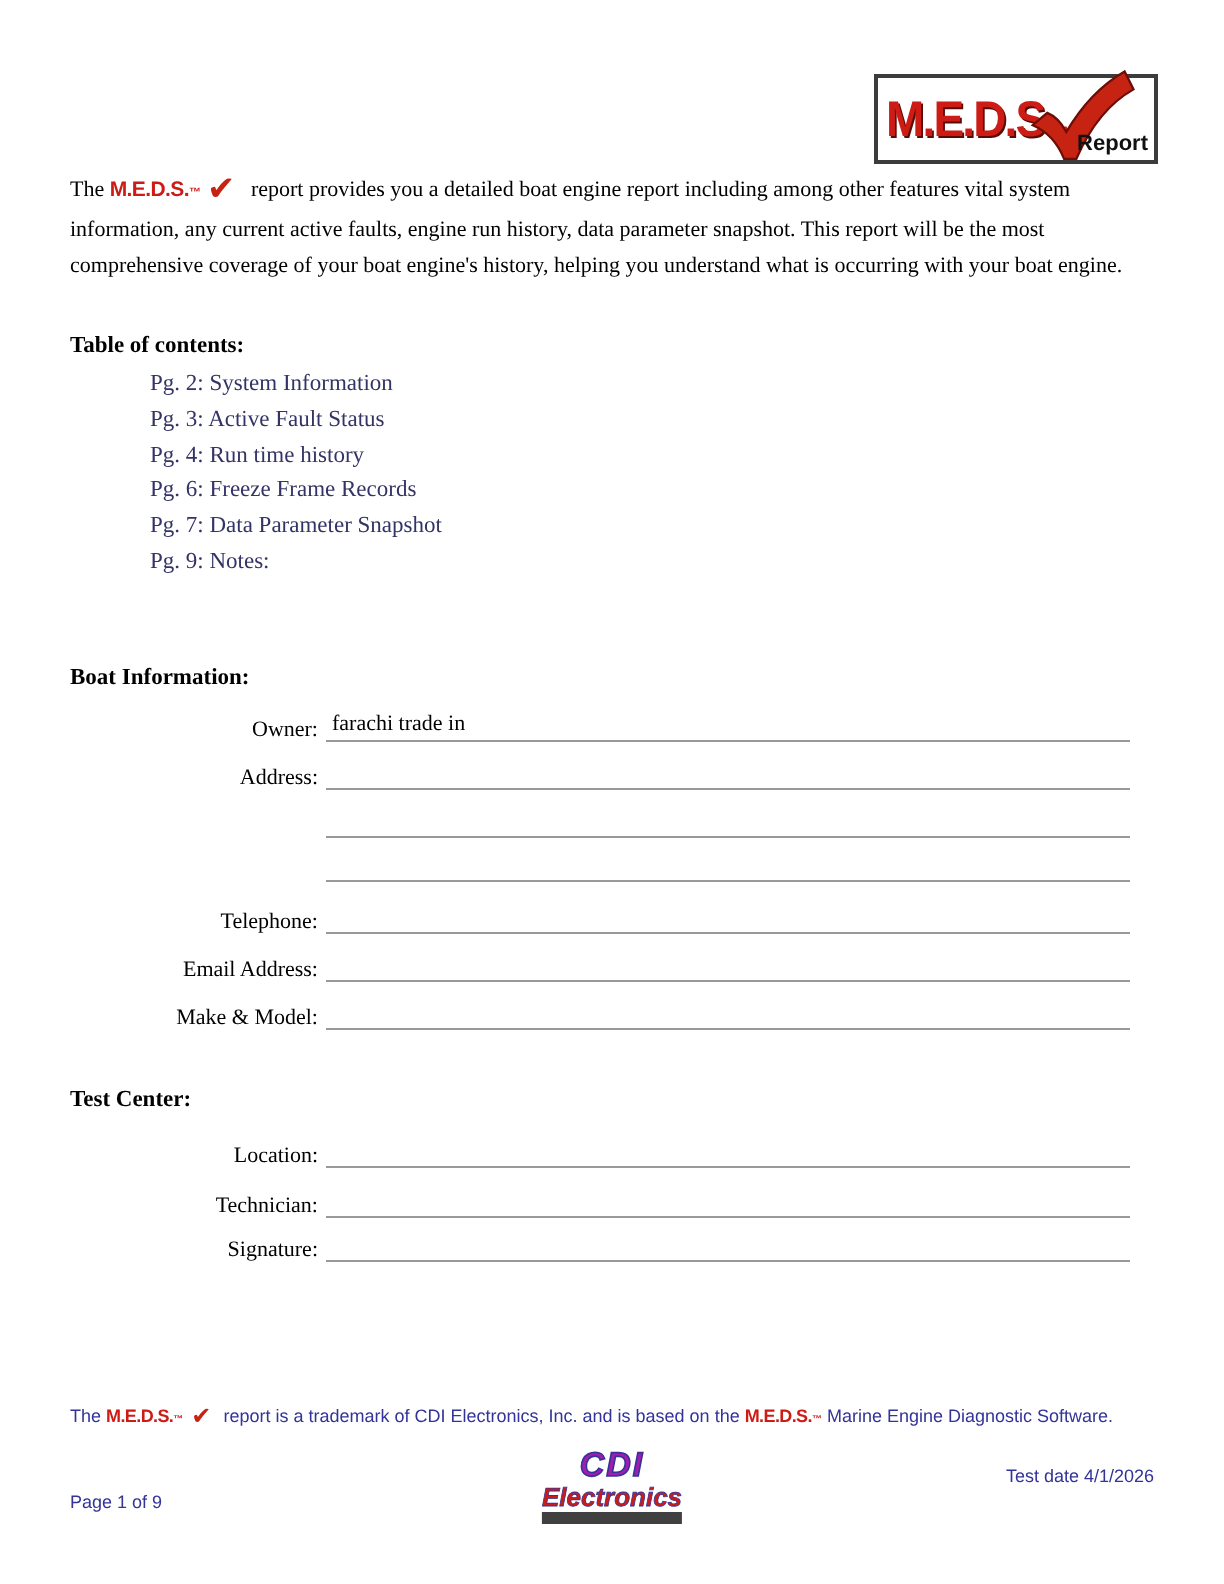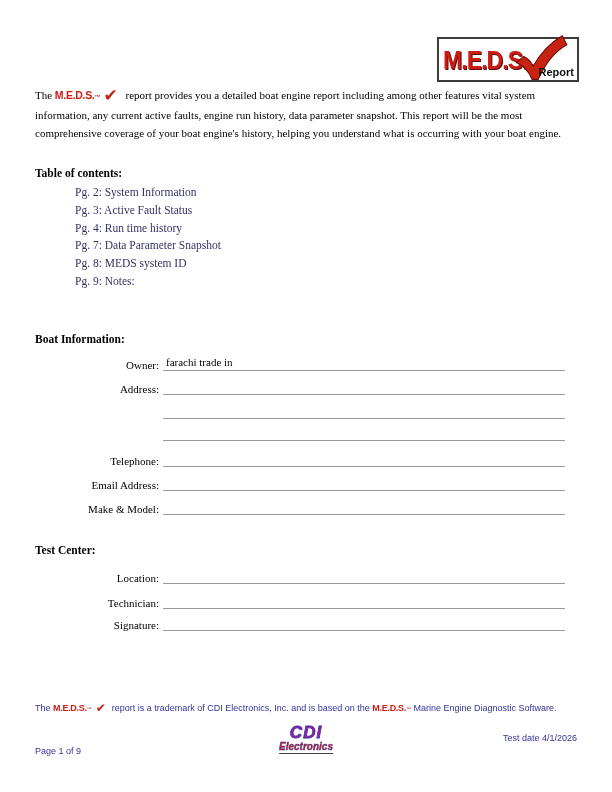--- a/index.html
+++ b/index.html
@@ -89,22 +89,22 @@
   .cdi-logo {
     position:absolute; left:50%; top:724px; transform:translateX(-50%);
     text-align:center; font-family:"Liberation Sans", sans-serif;
     font-style:italic; font-weight:bold; line-height:1;
   }
   .cdi-top {
     font-size:17px; color:#a21caf; letter-spacing:1px;
     -webkit-text-stroke:0.8px #333399; display:block;
   }
   .cdi-bottom {
-    font-size:10px; color:#cc1c15; -webkit-text-stroke:0.4px #333399;
-    display:block; margin-top:1px; border-bottom:1px solid #404040; padding-bottom:1px;
+    font-size:13px; color:#cc1c15; -webkit-text-stroke:0.4px #333399;
+    display:block; margin-top:1px; border-bottom:6px solid #404040; padding-bottom:1px;
   }
 </style>
 </head>
 <body>
 
 <div class="page">
 
   <div class="logo-box">
     <span class="logo-meds"><span>M.E.D.S.</span><span class="logo-tm">TM</span></span>
     <svg class="logo-check" viewBox="0 0 100 84">
@@ -115,22 +115,22 @@
 
   <p class="intro"><span>The</span>
     <span class="brand-red">M.E.D.S.</span><span class="tm-small">™</span><span class="check-inline">✔</span>
     <span>report provides you a detailed boat engine report including among other features vital system information, any current active faults, engine run history, data parameter snapshot. This report will be the most comprehensive coverage of your boat engine's history, helping you understand what is occurring with your boat engine.</span></p>
 
   <div class="toc-heading">Table of contents:</div>
   <div class="toc-list">
     <div class="toc-item">Pg. 2: System Information</div>
     <div class="toc-item">Pg. 3: Active Fault Status</div>
     <div class="toc-item">Pg. 4: Run time history</div>
+    <div class="toc-item">Pg. 6: Freeze Frame Records</div>
     <div class="toc-item">Pg. 7: Data Parameter Snapshot</div>
-    <div class="toc-item">Pg. 8: MEDS system ID</div>
     <div class="toc-item">Pg. 9: Notes:</div>
   </div>
 
   <div class="section-heading" style="top:333px">Boat Information:</div>
 
   <div class="form-row" style="top:354px">
     <span class="form-label">Owner:</span>
     <span class="form-line">farachi trade in</span>
   </div>
   <div class="form-row" style="top:378px">

